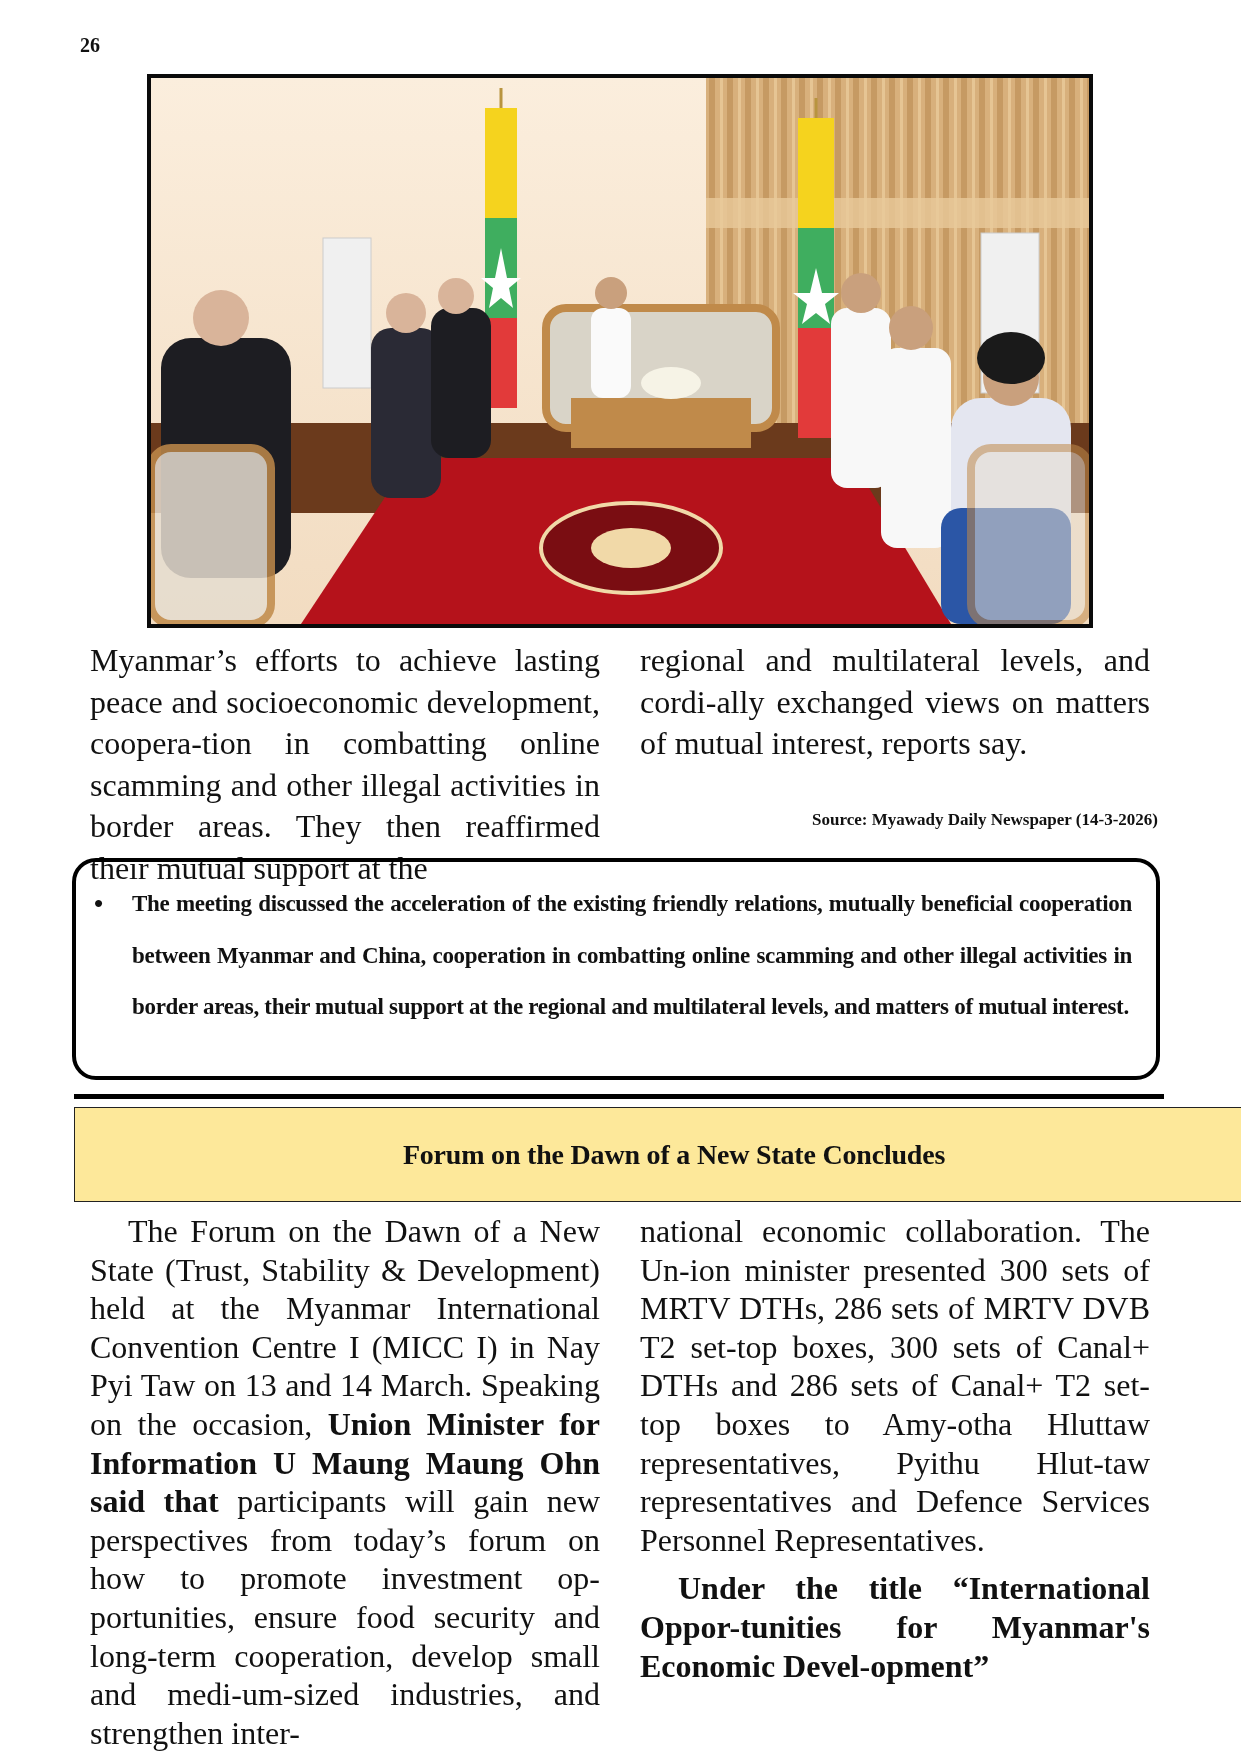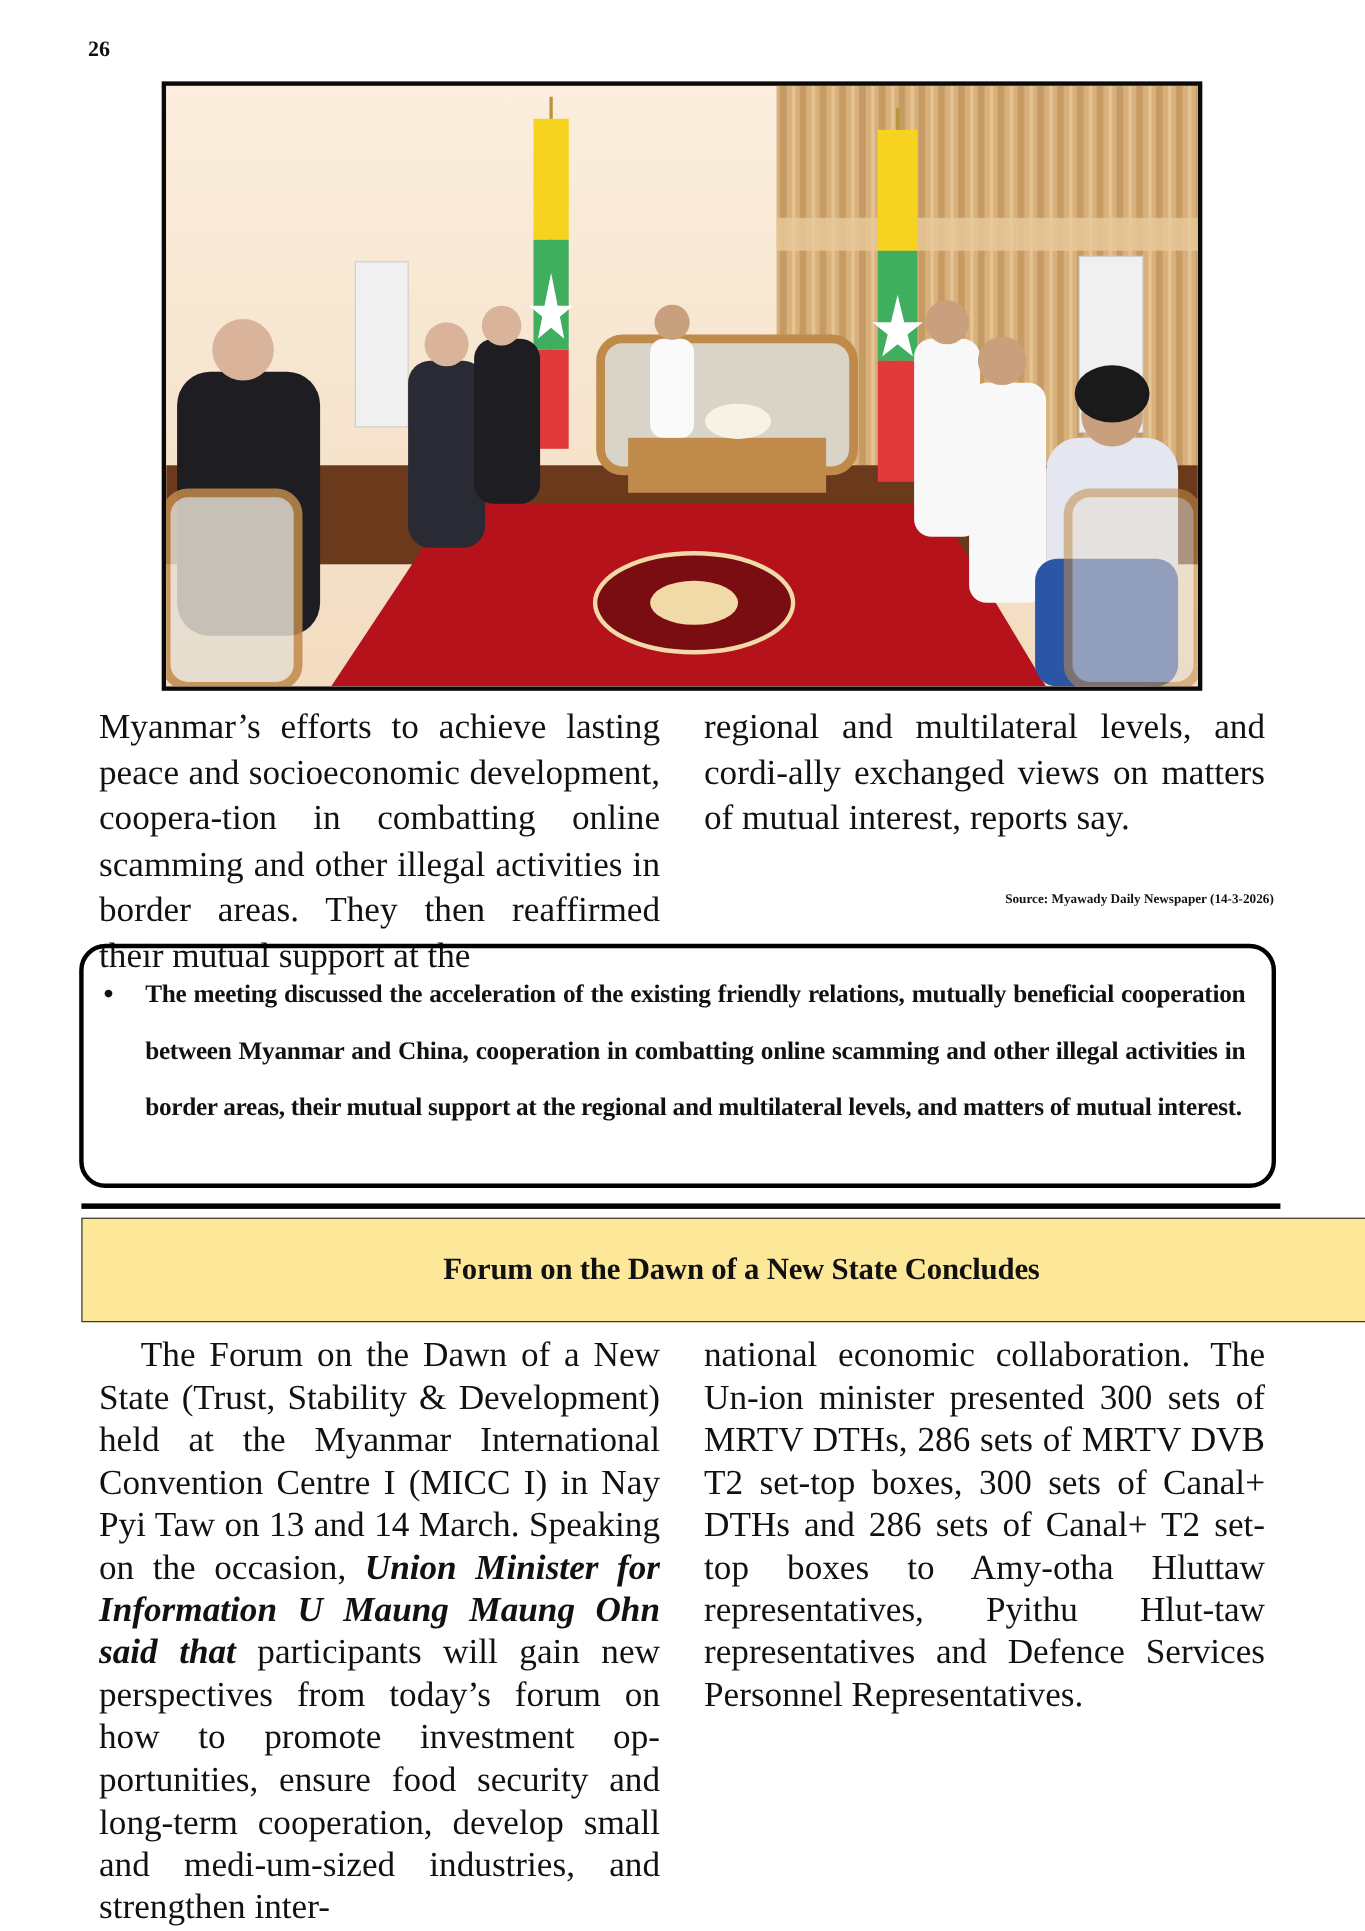--- a/index.html
+++ b/index.html
@@ -8,41 +8,41 @@
   .page-num { position: absolute; left: 80px; top: 34px; font-weight: bold; font-size: 20px; }
 
   .photo { position: absolute; left: 147px; top: 74px; width: 938px; height: 546px;
            border: 4px solid #0a0a0a; overflow: hidden; background: #f4e6d3; }
   .photo svg { display: block; width: 100%; height: 100%; }
 
   .col { position: absolute; font-size: 32px; line-height: 41.5px; text-align: justify; }
   .col p { margin: 0; }
   .col-l1 { left: 90px; top: 640px; width: 510px; }
   .col-r1 { left: 640px; top: 640px; width: 510px; }
-  .source { position: absolute; right: 83px; top: 810px; font-size: 12px; font-weight: bold; }
+  .source { position: absolute; right: 83px; top: 810px; font-size: 17px; font-weight: bold; }
 
   .highlight { position: absolute; left: 72px; top: 858px; width: 1088px; height: 222px;
                border: 4px solid #000; border-radius: 24px; box-sizing: border-box; }
   .highlight ul { margin: 0; padding: 0; list-style: none; }
   .highlight li { position: absolute; left: 56px; top: 16px; width: 1000px;
                   font-family: "Liberation Serif", serif; font-weight: bold; font-size: 23px;
                   line-height: 51.5px; text-align: justify; letter-spacing: -0.3px; }
   .bullet { position: absolute; left: 18px; top: 16px; font-size: 26px; line-height: 51.5px; font-weight: bold; }
 
   .rule { position: absolute; left: 74px; top: 1094px; width: 1090px; height: 5px; background: #000; }
 
   .sec-header { position: absolute; left: 74px; top: 1107px; width: 1200px; height: 95px;
                 background: #fde89a; border: 1.5px solid #222; box-sizing: border-box;
                 display: flex; align-items: center; justify-content: center; }
   .sec-header h2 { margin: 0; font-size: 28px; font-weight: bold; letter-spacing: -0.2px; }
 
   .col-l2 { left: 90px; top: 1212px; width: 510px; line-height: 38.6px; }
   .col-r2 { left: 640px; top: 1212px; width: 510px; line-height: 38.6px; }
   .indent { text-indent: 38px; }
-  .bold { font-weight: bold; font-style: italic; }
+  .bold { font-weight: bold; }
   .para-gap { margin-top: 10px !important; }
 </style>
 </head>
 <body>
 
 <div class="page-num">26</div>
 
 <div class="photo">
   <svg viewBox="0 0 938 546" preserveAspectRatio="none">
     <defs>
@@ -133,13 +133,14 @@
 <div class="sec-header">
   <h2>Forum on the Dawn of a New State Concludes</h2>
 </div>
 
 <div class="col col-l2">
   <p class="indent"><span>The Forum on the Dawn of a New State (Trust, Stability &amp; Development) held at the Myanmar International Convention Centre I (MICC I) in Nay Pyi Taw on 13 and 14 March. Speaking on the occasion, </span><span class="bold">Union Minister for Information U Maung Maung Ohn said that</span><span> participants will gain new perspectives from today’s forum on how to promote investment op-portunities, ensure food security and long-term cooperation, develop small and medi-um-sized industries, and strengthen inter-</span></p>
 </div>
 
 <div class="col col-r2">
   <p>national economic collaboration.  The Un-ion minister presented 300 sets of MRTV DTHs, 286 sets of MRTV DVB T2 set-top boxes, 300 sets of Canal+ DTHs and 286 sets of Canal+ T2 set-top boxes to Amy-otha Hluttaw representatives, Pyithu Hlut-taw representatives and Defence Services Personnel Representatives.</p>
+  <p class="indent bold para-gap">Under the title  “International Oppor-tunities for Myanmar's Economic Devel-opment”</p>
 </div>
 
 </body></html>

